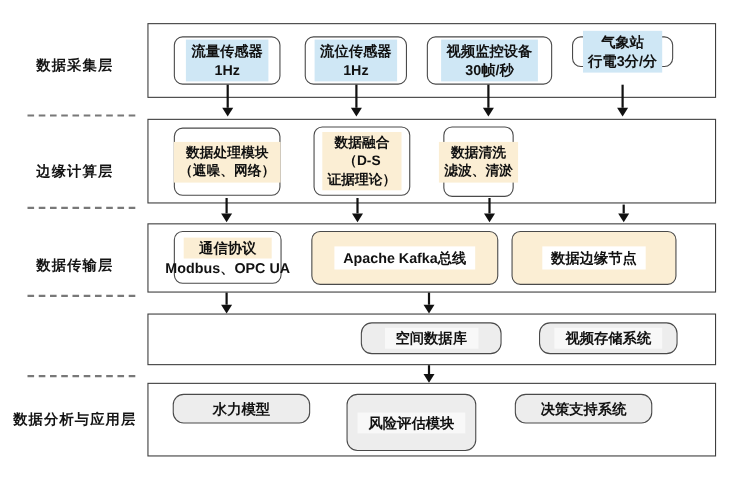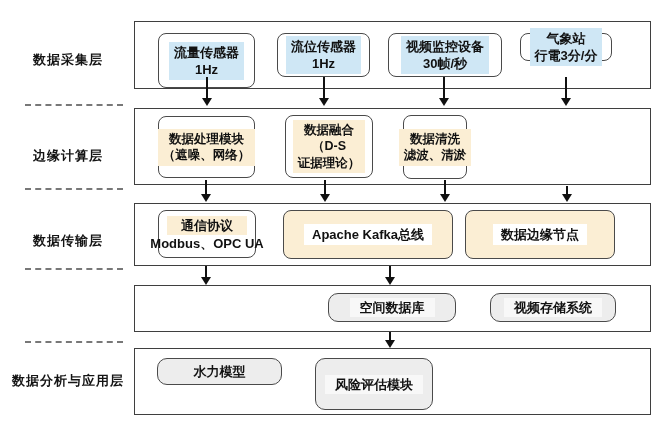--- a/index.html
+++ b/index.html
@@ -60,21 +60,21 @@
   <div class="divider" style="top:188px;"></div>
   <div class="divider" style="top:268px;"></div>
   <div class="divider" style="top:341px;"></div>
 
   <div class="layer-container" style="top:21px;height:68px;"></div>
   <div class="layer-container" style="top:108px;height:77px;"></div>
   <div class="layer-container" style="top:203px;height:63px;"></div>
   <div class="layer-container" style="top:285px;height:47px;"></div>
   <div class="layer-container" style="top:348px;height:67px;"></div>
 
-  <div class="node v-blue" style="left:158px;top:33px;width:97px;height:55px;">
+  <div class="node v-blue" style="left:158px;top:33px;width:97px;height:44px;">
     <span class="patch">
       <span class="line">流量传感器</span>
       <span class="line">1Hz</span>
     </span>
   </div>
   <div class="node v-blue" style="left:277px;top:33px;width:93px;height:44px;align-items:center;">
     <span class="patch">
       <span class="line">流位传感器</span>
       <span class="line">1Hz</span>
     </span>
@@ -129,20 +129,23 @@
   <div class="node v-gray" style="left:490px;top:293px;width:126px;height:29px;">
     <span class="line patch-white">视频存储系统</span>
   </div>
 
   <div class="node v-gray-plain" style="left:157px;top:358px;width:125px;height:27px;">
     <span class="line">水力模型</span>
   </div>
   <div class="node v-gray" style="left:315px;top:358px;width:118px;height:52px;">
     <span class="line patch-white">风险评估模块</span>
   </div>
+  <div class="node v-gray-plain" style="left:468px;top:358px;width:125px;height:27px;">
+    <span class="line">决策支持系统</span>
+  </div>
 
   <div class="arrow" style="left:206px;top:77px;height:21px;"></div>
   <div class="arrow" style="left:323px;top:77px;height:21px;"></div>
   <div class="arrow" style="left:443px;top:77px;height:21px;"></div>
   <div class="arrow" style="left:565px;top:77px;height:21px;"></div>
 
   <div class="arrow" style="left:205px;top:180px;height:14px;"></div>
   <div class="arrow" style="left:324px;top:180px;height:14px;"></div>
   <div class="arrow" style="left:444px;top:180px;height:14px;"></div>
   <div class="arrow" style="left:566px;top:186px;height:8px;"></div>

